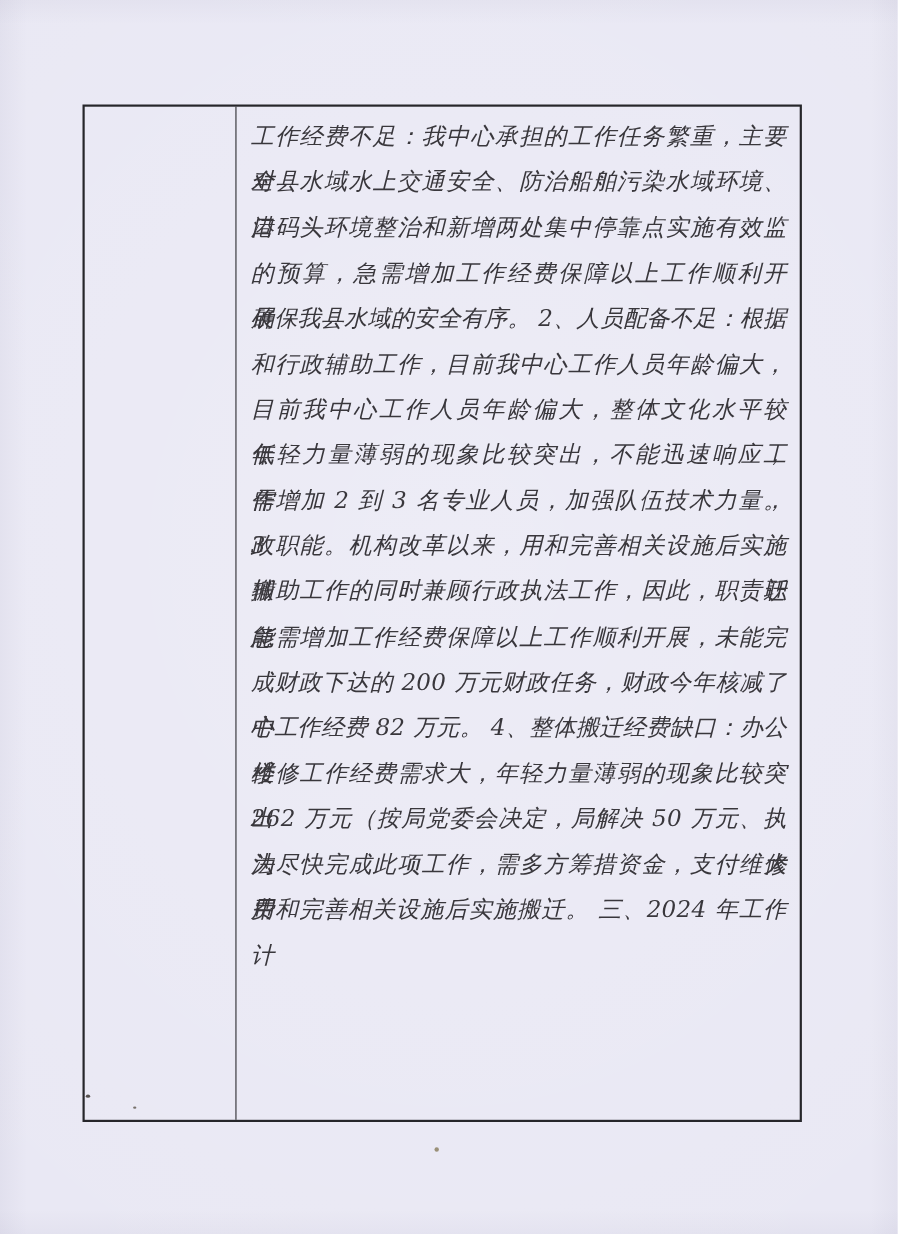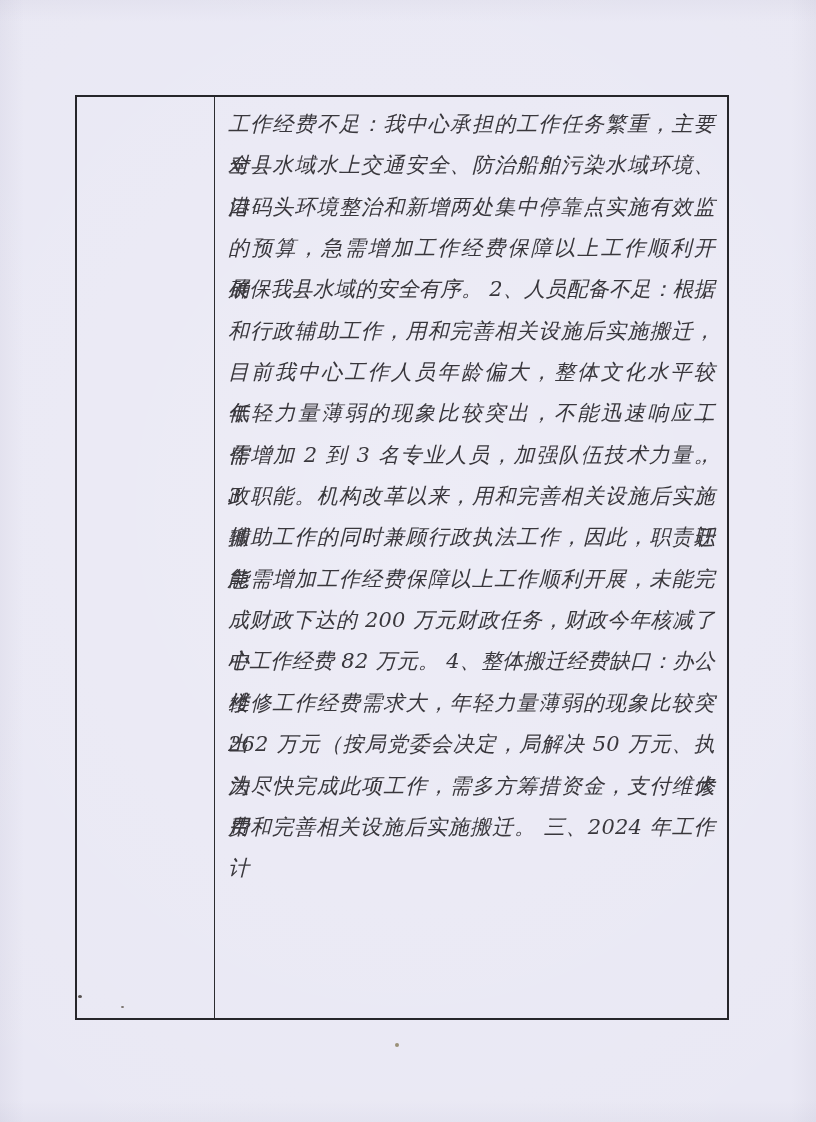--- a/index.html
+++ b/index.html
@@ -67,21 +67,21 @@
   <div class="form-table">
 
     <div class="cell-left"></div>
 
     <div class="cell-right">
         <div class="tline">工作经费不足：我中心承担的工作任务繁重，主要对</div>
         <div class="tline">全县水域水上交通安全、防治船舶污染水域环境、港</div>
         <div class="tline">口码头环境整治和新增两处集中停靠点实施有效监</div>
         <div class="tline">的预算，急需增加工作经费保障以上工作顺利开展，</div>
         <div class="tline">确保我县水域的安全有序。 2、人员配备不足：根据</div>
-        <div class="tline">和行政辅助工作，用和完善相关设施后实施搬迁，</div>
+        <div class="tline">和行政辅助工作，目前我中心工作人员年龄偏大，</div>
         <div class="tline">目前我中心工作人员年龄偏大，整体文化水平较低，</div>
         <div class="tline">年轻力量薄弱的现象比较突出，不能迅速响应工作，</div>
         <div class="tline">需增加 2 到 3 名专业人员，加强队伍技术力量。 3、</div>
         <div class="tline">政职能。机构改革以来，用和完善相关设施后实施搬迁</div>
         <div class="tline">辅助工作的同时兼顾行政执法工作，因此，职责职能</div>
         <div class="tline">急需增加工作经费保障以上工作顺利开展，未能完</div>
         <div class="tline">成财政下达的 200 万元财政任务，财政今年核减了中</div>
         <div class="tline">心工作经费 82 万元。 4、整体搬迁经费缺口：办公楼</div>
         <div class="tline">维修工作经费需求大，年轻力量薄弱的现象比较突出</div>
         <div class="tline">262 万元（按局党委会决定，局解决 50 万元、执法大</div>

